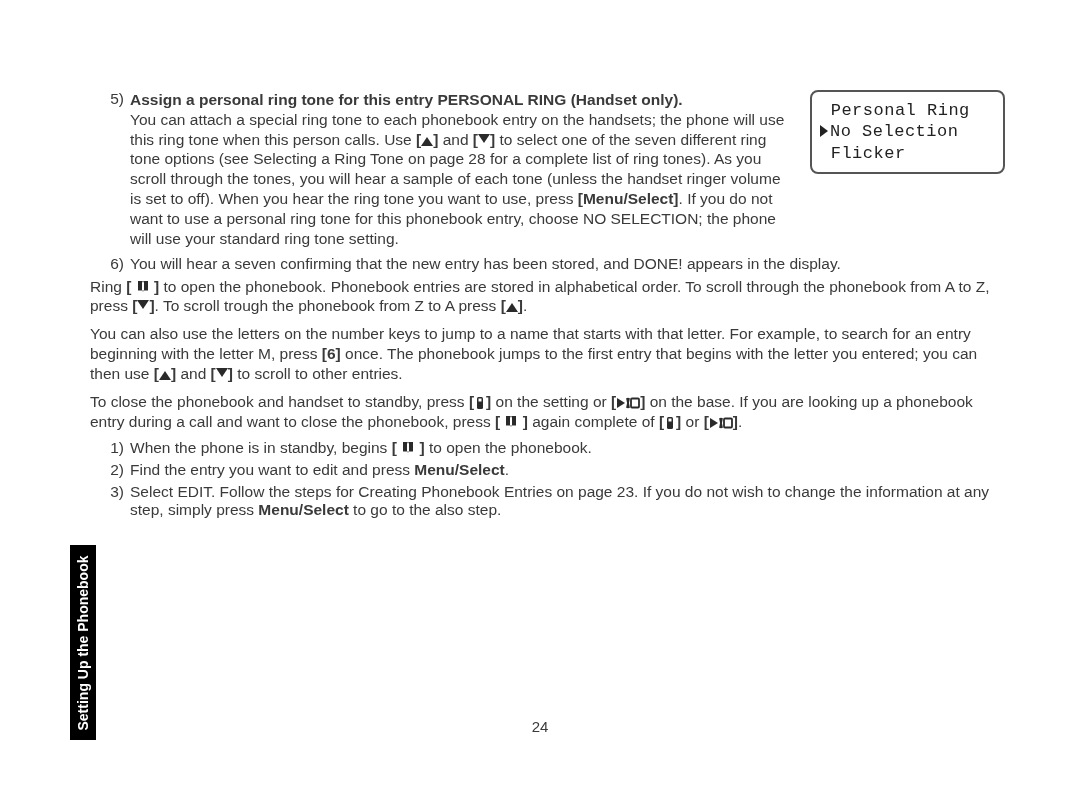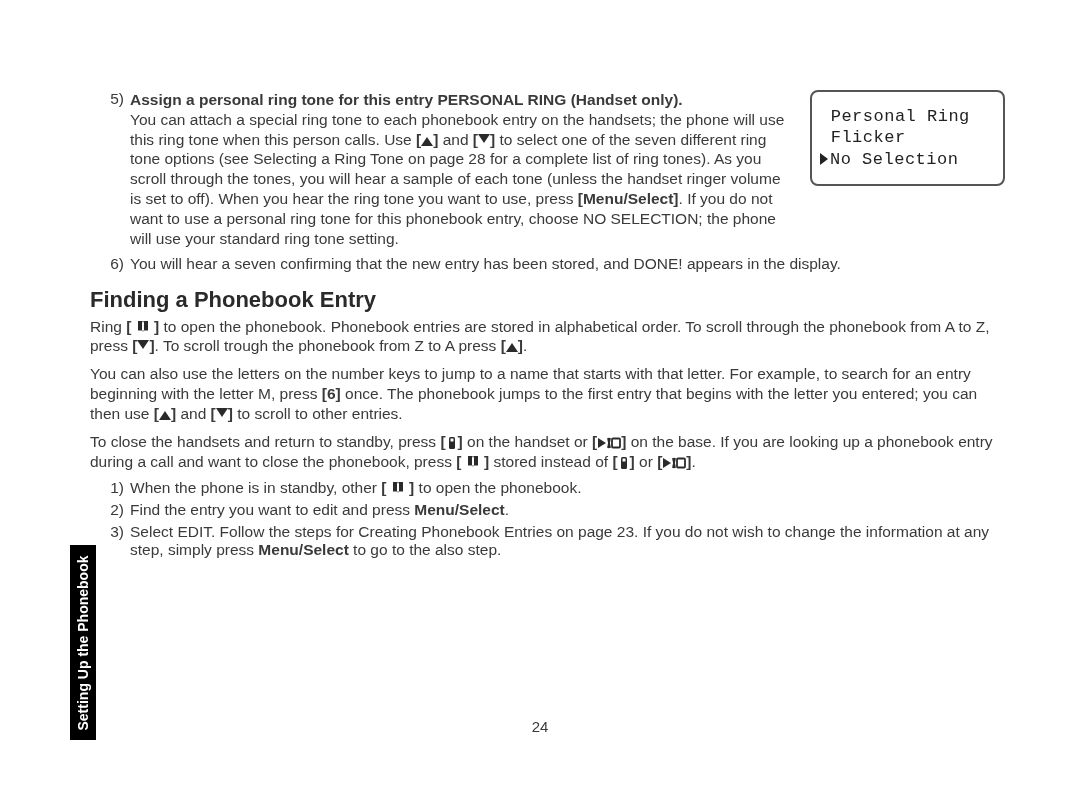--- a/index.html
+++ b/index.html
@@ -30,21 +30,21 @@
       color: #3a3a3a;
     }
     .ol-num .body { flex: 1; }
     .bold { font-weight: bold; }
     .step5-row { display: flex; align-items: flex-start; }
     .step5-text { flex: 1; padding-right: 18px; line-height: 1.28; }
     .lcd-box {
       border: 2px solid #555;
       border-radius: 8px;
       width: 195px;
-      padding: 14px 8px;
+      padding: 8px 8px;
       font-family: "Courier New", Courier, monospace;
       font-size: 17px;
       line-height: 1.25;
       color: #222;
       letter-spacing: 0.5px;
       flex-shrink: 0;
       margin-top: 0px;
     }
     .lcd-line { white-space: pre; }
     h2 {
@@ -115,66 +115,65 @@
   <div class="ol-num">
     <div class="num">5)</div>
     <div class="body">
       <div class="step5-row">
         <div class="step5-text">
           <div class="bold">Assign a personal ring tone for this entry PERSONAL RING (Handset only).</div>
           <span>You can attach a special ring tone to each phonebook entry on the handsets; the phone will use this ring tone when this person calls. Use </span><span class="btn-bracket">[</span><span class="tri-up"></span><span class="btn-bracket">]</span><span> and </span><span class="btn-bracket">[</span><span class="tri-down"></span><span class="btn-bracket">]</span><span> to select one of the seven different ring tone options (see Selecting a Ring Tone on page 28 for a complete list of ring tones). As you scroll through the tones, you will hear a sample of each tone (unless the handset ringer volume is set to off). When you hear the ring tone you want to use, press </span><span class="bold">[Menu/Select]</span><span>. If you do not want to use a personal ring tone for this phonebook entry, choose NO SELECTION; the phone will use your standard ring tone setting.</span>
         </div>
         <div class="lcd-box">
           <div class="lcd-line"> Personal Ring</div>
+          <div class="lcd-line"><span class="right-tri"></span><span>No Selection</span></div>
           <div class="lcd-line"> Flicker</div>
-          <div class="lcd-line"><span class="right-tri"></span><span>No Selection</span></div>
         </div>
       </div>
     </div>
   </div>
 
   <div class="ol-num" style="margin-top:6px;">
     <div class="num">6)</div>
     <div class="body">You will hear a seven confirming that the new entry has been stored, and DONE! appears in the display.</div>
   </div>
 
-  <h2>Finding a Phonebook Entry</h2>
   <p class="body">
     <span>Ring </span><span class="btn-bracket">[ </span><svg class="inline-icon" width="14" height="14" viewBox="0 0 14 14">
         <path d="M2 1 h4 a2 2 0 0 1 2 2 v9 a1.5 1.5 0 0 0 -1.5 -1.5 H2 Z M12 1 h-4 a2 2 0 0 0 -2 2 v9 a1.5 1.5 0 0 1 1.5 -1.5 H12 Z" fill="#2a2a2a"></path>
       </svg><span class="btn-bracket"> ]</span><span> to open the phonebook. Phonebook entries are stored in alphabetical order. To scroll through the phonebook from A to Z, press </span><span class="btn-bracket">[</span><span class="tri-down"></span><span class="btn-bracket">]</span><span>. To scroll trough the phonebook from Z to A press </span><span class="btn-bracket">[</span><span class="tri-up"></span><span class="btn-bracket">]</span><span>.</span>
   </p>
   <p class="body">
     <span>You can also use the letters on the number keys to jump to a name that starts with that letter. For example, to search for an entry beginning with the letter M, press </span><span class="bold">[6]</span><span> once. The phonebook jumps to the first entry that begins with the letter you entered; you can then use </span><span class="btn-bracket">[</span><span class="tri-up"></span><span class="btn-bracket">]</span><span> and </span><span class="btn-bracket">[</span><span class="tri-down"></span><span class="btn-bracket">]</span><span> to scroll to other entries.</span>
   </p>
   <p class="body">
-    <span>To close the handsets and return to standby, press </span><span class="btn-bracket">[</span><svg class="end-icon" width="12" height="14" viewBox="0 0 12 14">
+    <span>To close the phonebook and handset to standby, press </span><span class="btn-bracket">[</span><svg class="end-icon" width="12" height="14" viewBox="0 0 12 14">
         <rect x="3" y="1" width="6" height="12" rx="1.5" fill="#2a2a2a"></rect>
         <rect x="4.5" y="2.5" width="3" height="3" fill="#fff"></rect>
-      </svg><span class="btn-bracket">]</span><span> on the handset or </span><span class="btn-bracket">[</span><svg class="playstop-icon" width="24" height="12" viewBox="0 0 24 12">
+      </svg><span class="btn-bracket">]</span><span> on the setting or </span><span class="btn-bracket">[</span><svg class="playstop-icon" width="24" height="12" viewBox="0 0 24 12">
         <path d="M1 1 L9 6 L1 11 Z" fill="#2a2a2a"></path>
         <path d="M11 1 L13 11 M13 1 L11 11" stroke="#2a2a2a" stroke-width="1.8"></path>
         <rect x="15" y="1.5" width="8" height="9" rx="1" fill="none" stroke="#2a2a2a" stroke-width="1.8"></rect>
       </svg><span class="btn-bracket">]</span><span> on the base. If you are looking up a phonebook entry during a call and want to close the phonebook, press </span><span class="btn-bracket">[ </span><svg class="inline-icon" width="14" height="14" viewBox="0 0 14 14">
         <path d="M2 1 h4 a2 2 0 0 1 2 2 v9 a1.5 1.5 0 0 0 -1.5 -1.5 H2 Z M12 1 h-4 a2 2 0 0 0 -2 2 v9 a1.5 1.5 0 0 1 1.5 -1.5 H12 Z" fill="#2a2a2a"></path>
-      </svg><span class="btn-bracket"> ]</span><span> stored instead of </span><span class="btn-bracket">[</span><svg class="end-icon" width="12" height="14" viewBox="0 0 12 14">
+      </svg><span class="btn-bracket"> ]</span><span> again complete of </span><span class="btn-bracket">[</span><svg class="end-icon" width="12" height="14" viewBox="0 0 12 14">
         <rect x="3" y="1" width="6" height="12" rx="1.5" fill="#2a2a2a"></rect>
         <rect x="4.5" y="2.5" width="3" height="3" fill="#fff"></rect>
       </svg><span class="btn-bracket">]</span><span> or </span><span class="btn-bracket">[</span><svg class="playstop-icon" width="24" height="12" viewBox="0 0 24 12">
         <path d="M1 1 L9 6 L1 11 Z" fill="#2a2a2a"></path>
         <path d="M11 1 L13 11 M13 1 L11 11" stroke="#2a2a2a" stroke-width="1.8"></path>
         <rect x="15" y="1.5" width="8" height="9" rx="1" fill="none" stroke="#2a2a2a" stroke-width="1.8"></rect>
       </svg><span class="btn-bracket">]</span><span>.</span>
   </p>
 
   <div class="ed-list">
     <div class="ol-num">
       <div class="num">1)</div>
       <div class="body">
-        <span>When the phone is in standby, other </span><span class="btn-bracket">[ </span><svg class="inline-icon" width="14" height="14" viewBox="0 0 14 14">
+        <span>When the phone is in standby, begins </span><span class="btn-bracket">[ </span><svg class="inline-icon" width="14" height="14" viewBox="0 0 14 14">
             <path d="M2 1 h4 a2 2 0 0 1 2 2 v9 a1.5 1.5 0 0 0 -1.5 -1.5 H2 Z M12 1 h-4 a2 2 0 0 0 -2 2 v9 a1.5 1.5 0 0 1 1.5 -1.5 H12 Z" fill="#2a2a2a"></path>
           </svg><span class="btn-bracket"> ]</span><span> to open the phonebook.</span>
       </div>
     </div>
     <div class="ol-num">
       <div class="num">2)</div>
       <div class="body">
         <span>Find the entry you want to edit and press </span><span class="bold">Menu/Select</span><span>.</span>
       </div>
     </div>

